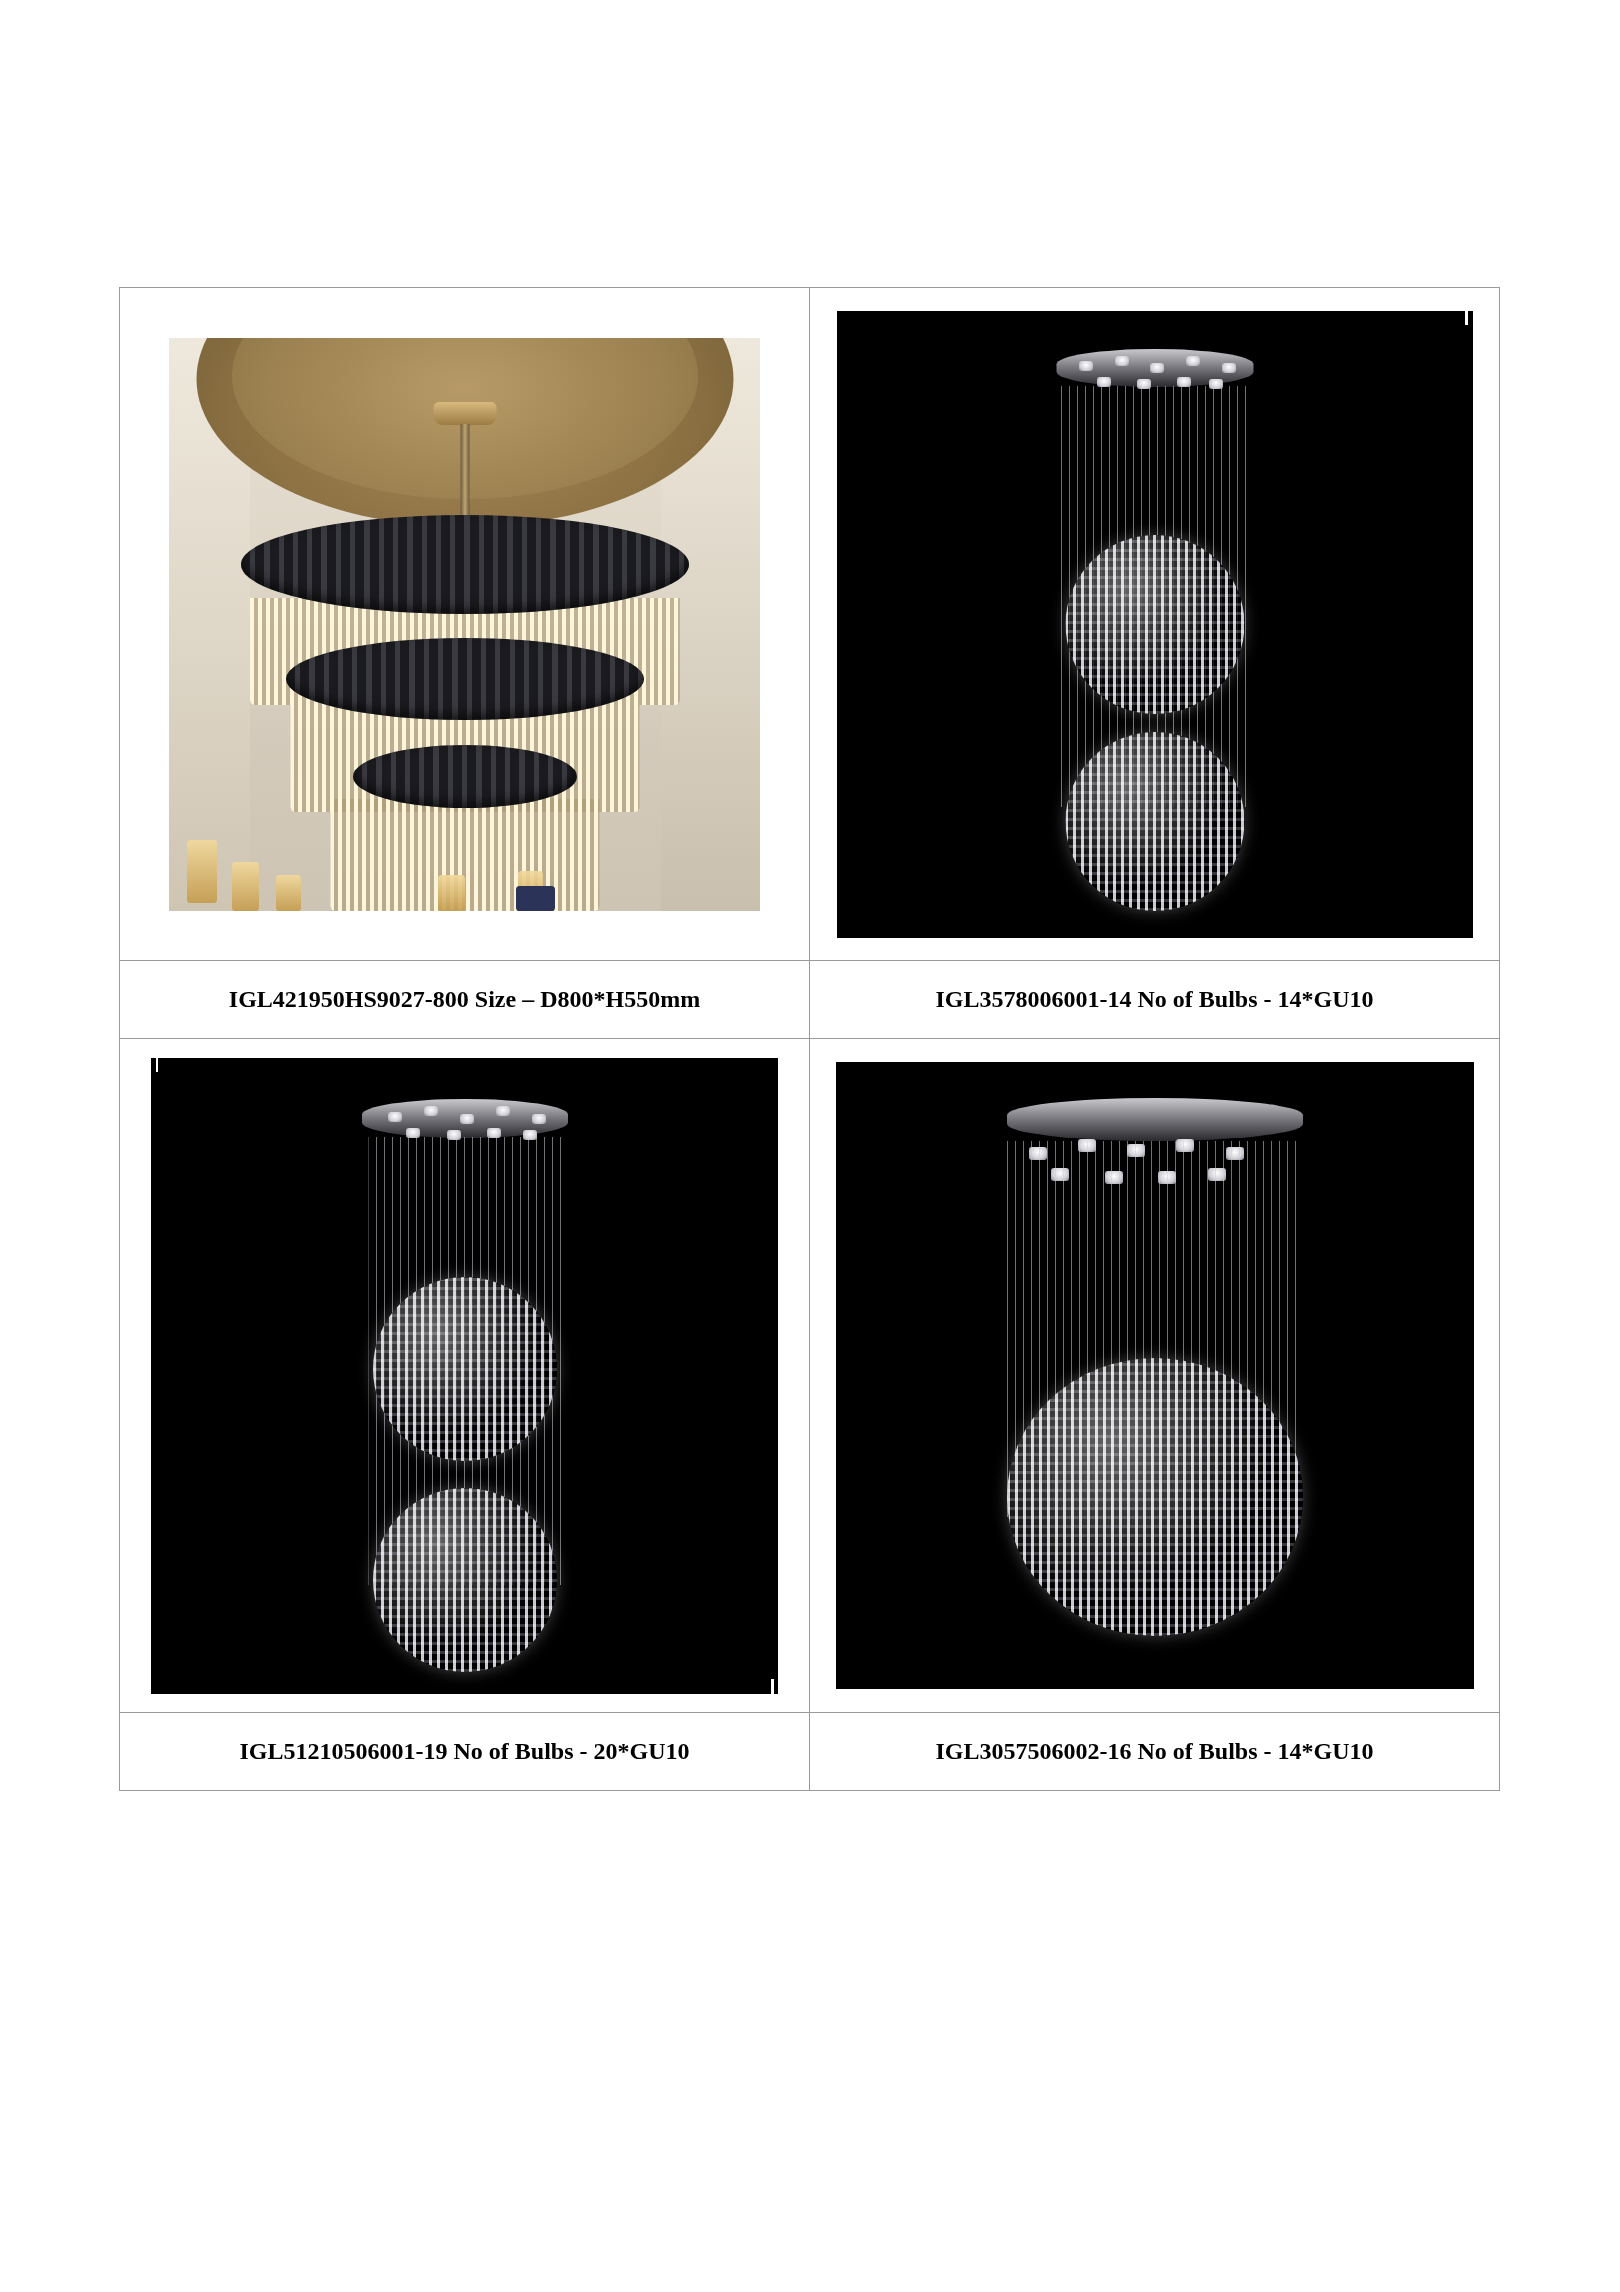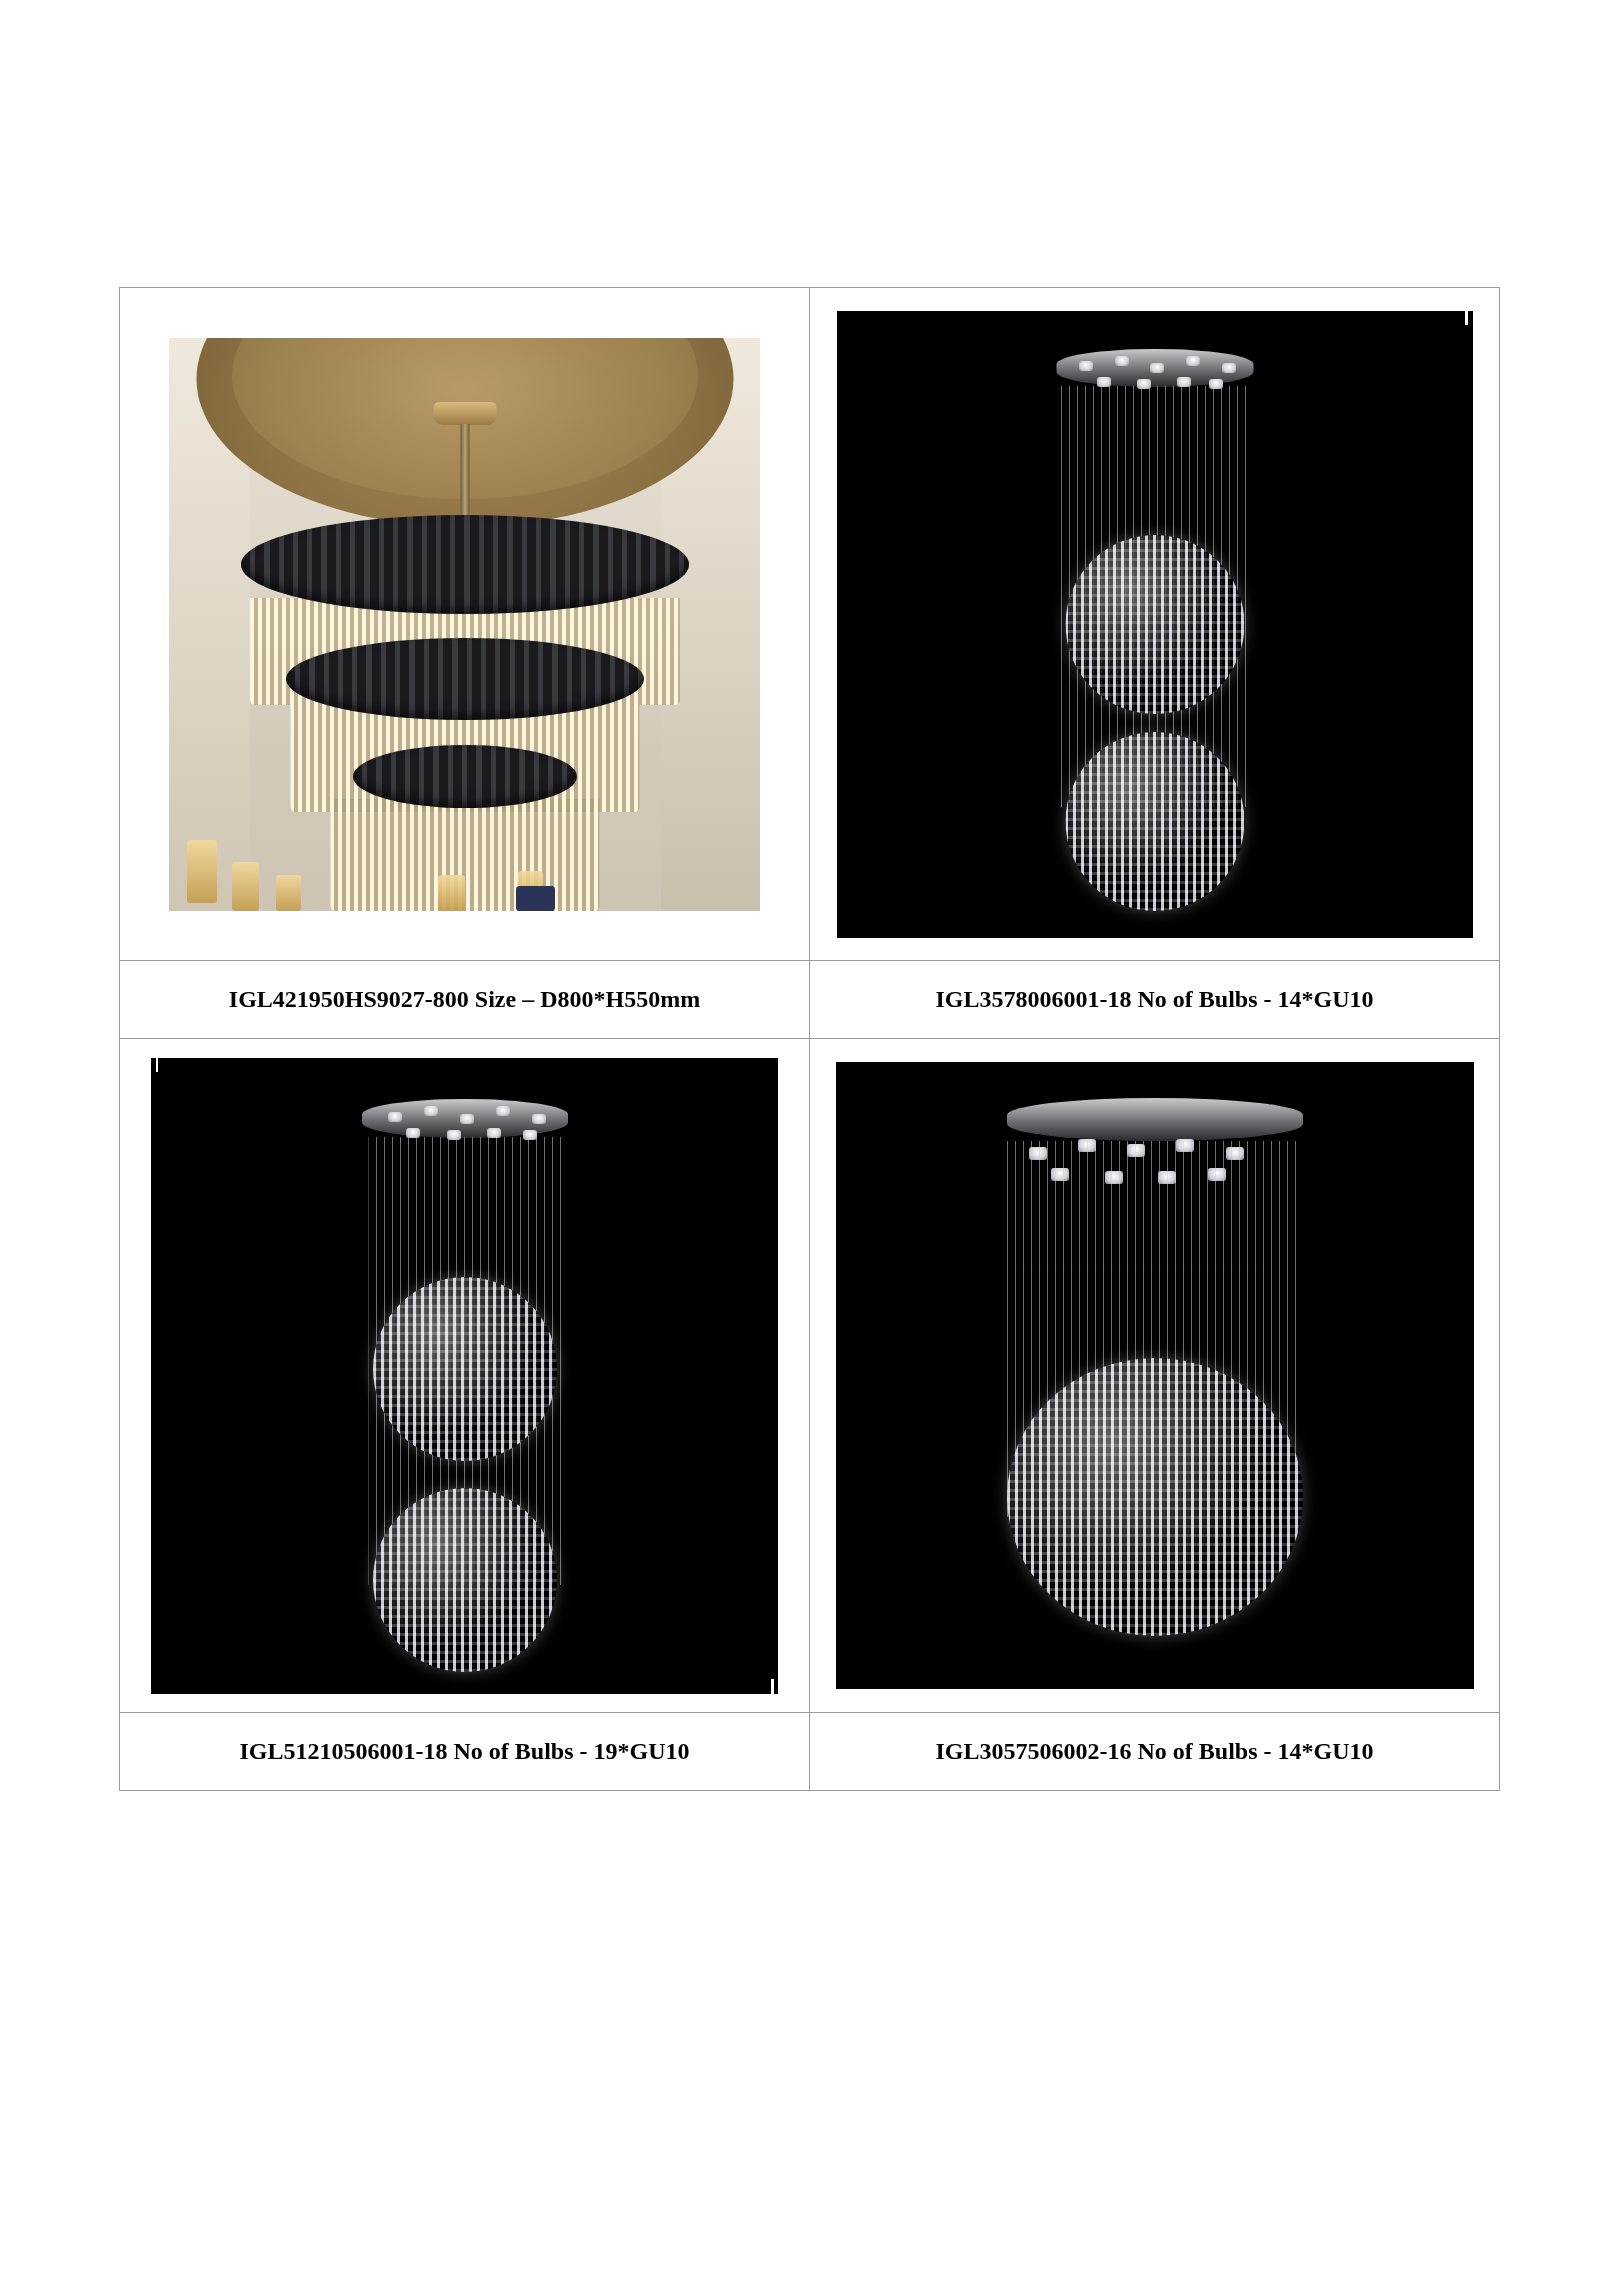--- a/index.html
+++ b/index.html
@@ -248,21 +248,21 @@
               <div class="pd-strings" style="top:75px;width:188px;height:421px;"></div>
               <div class="pd-ball" style="top:224px;width:179px;height:179px;"></div>
               <div class="pd-ball" style="top:421px;width:179px;height:179px;"></div>
             </div>
           </div>
         </td>
       </tr>
 
       <tr>
         <td class="cell-name">IGL421950HS9027-800 Size – D800*H550mm</td>
-        <td class="cell-name">IGL3578006001-18 No of Bulbs - 14*GU10</td>
+        <td class="cell-name">IGL3578006001-14 No of Bulbs - 14*GU10</td>
       </tr>
 
 
       <tr>
         <td class="cell-image tall">
           <div class="img-wrap">
             <div class="photoDark" style="width:627px;height:636px;">
               <div class="pd-border-tick" style="left:4.5px;top:0;width:2.7px;height:14.3px;"></div>
               <div class="pd-border-tick" style="right:4.5px;bottom:0;width:2.7px;height:14.3px;"></div>
               <div class="pd-canopy" style="top:41px;width:206px;height:39px;"></div>
@@ -295,21 +295,21 @@
               <div class="pd-gu" style="left:322px;top:109px;width:18px;height:12.5px;"></div>
               <div class="pd-gu" style="left:372px;top:106px;width:18px;height:12.5px;"></div>
               <div class="pd-strings" style="top:79px;width:296px;height:376px;"></div>
               <div class="pd-ball" style="top:296px;width:296px;height:278px;"></div>
             </div>
           </div>
         </td>
       </tr>
 
       <tr>
-        <td class="cell-name">IGL51210506001-18 No of Bulbs - 19*GU10</td>
+        <td class="cell-name">IGL51210506001-19 No of Bulbs - 20*GU10</td>
         <td class="cell-name">IGL3057506002-16 No of Bulbs - 14*GU10</td>
       </tr>
 
     </tbody>
   </table>
 
 </div>
 
 
 </body></html>

